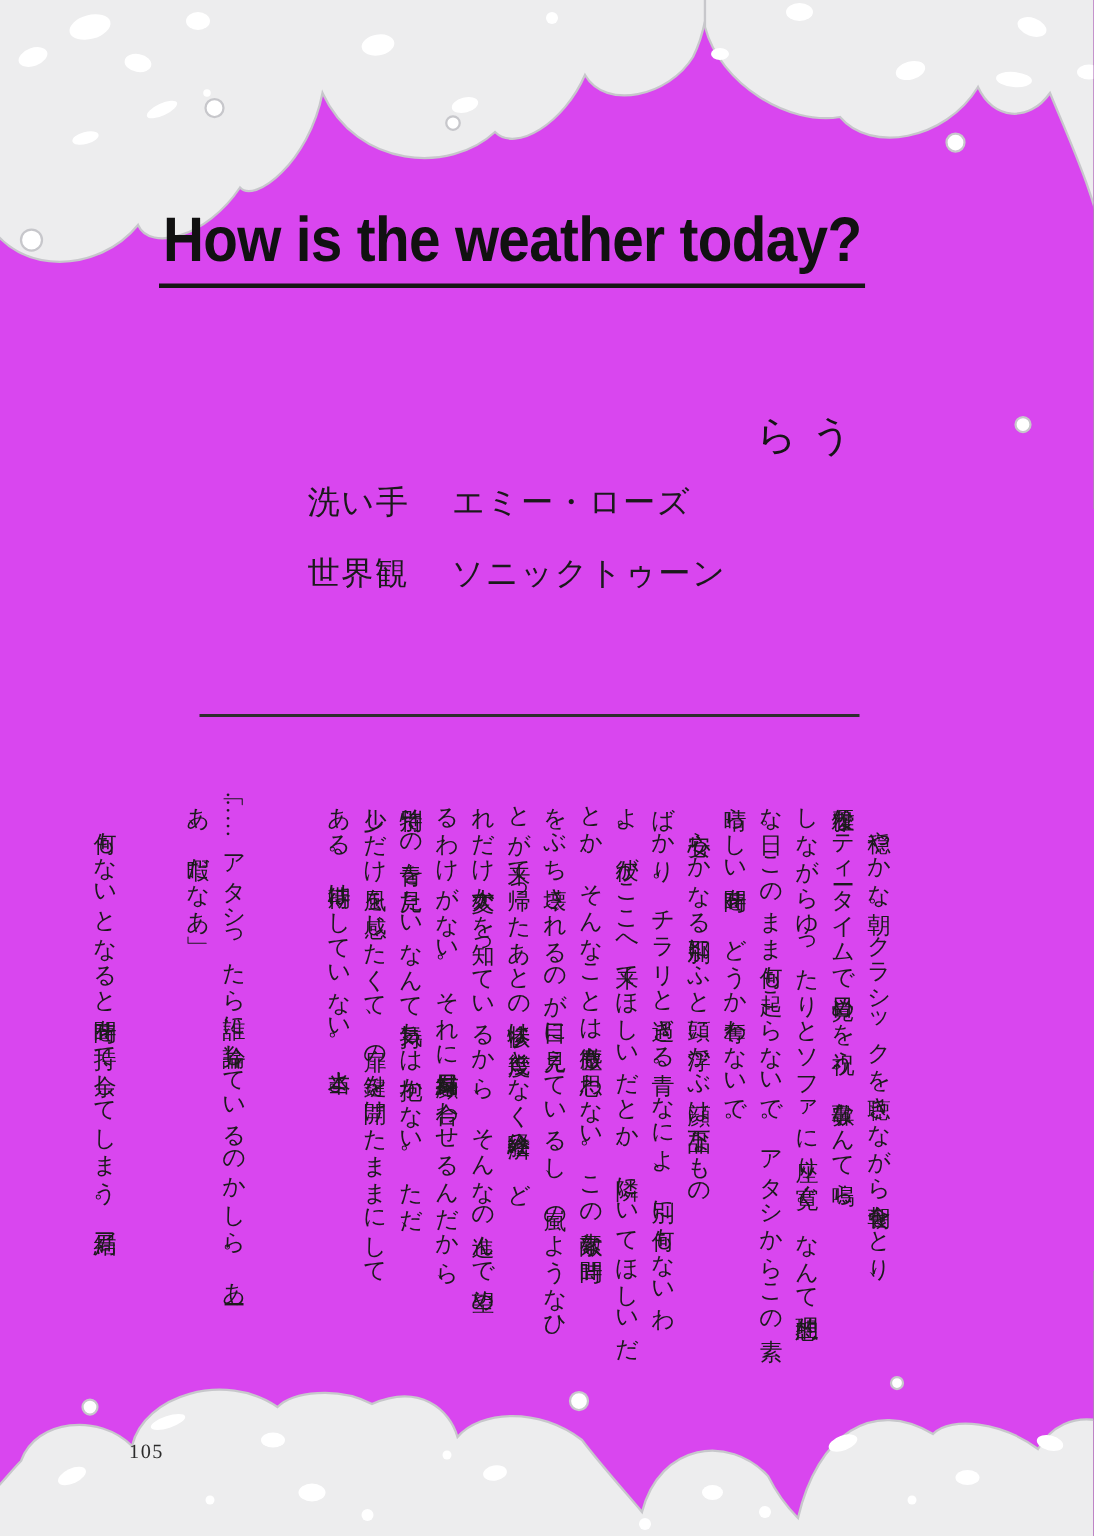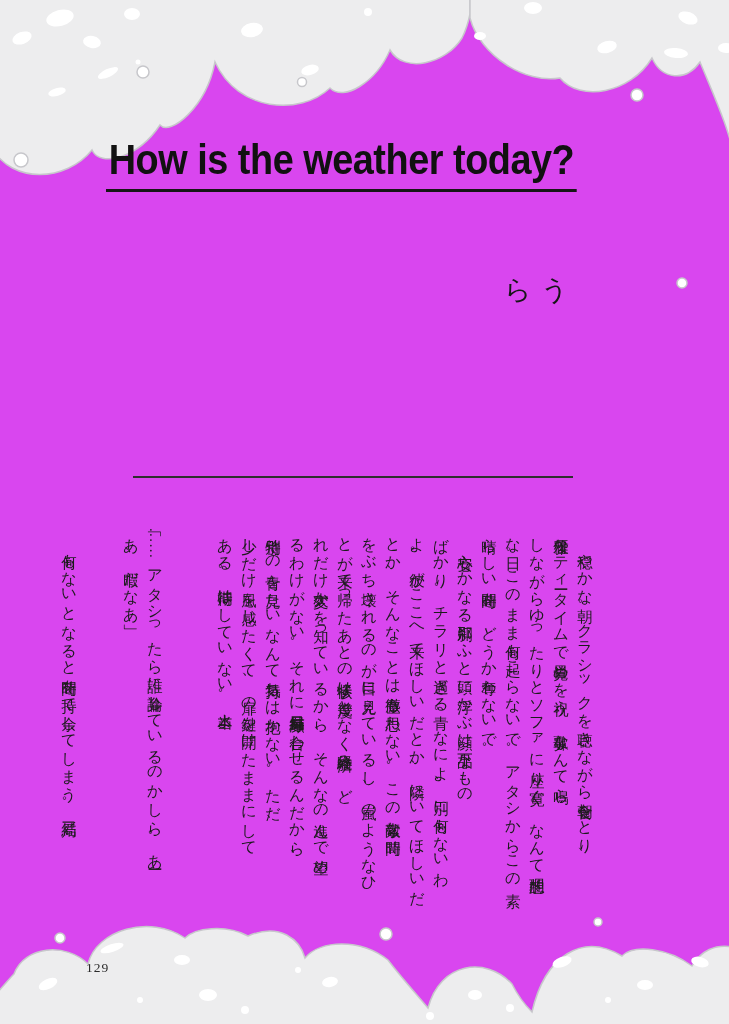--- a/index.html
+++ b/index.html
@@ -107,20 +107,30 @@
       <ellipse cx="676" cy="53" rx="12" ry="5" transform="rotate(5 676 53)"></ellipse>
       <ellipse cx="480" cy="36" rx="6" ry="4"></ellipse>
       <ellipse cx="726" cy="48" rx="8" ry="5"></ellipse>
     </g>
   </svg>
 
   <div class="story-title">How is the weather today?</div>
 
   <div class="author">らう</div>
 
+  <div class="credits">
+    <div class="credit-row">
+      <span class="credit-role">洗い手</span>
+      <span class="credit-name">エミー・ローズ</span>
+    </div>
+    <div class="credit-row">
+      <span class="credit-role">世界観</span>
+      <span class="credit-name">ソニックトゥーン</span>
+    </div>
+  </div>
 
   <div class="divider"></div>
 
   <div class="story-body">
       <p>　穏やかな朝。クラシックを聴きながら朝食をとり、</p>
       <p>優雅なティータイムで目覚めを祝う。鼻歌なんて鳴ら</p>
       <p>しながらゆったりとソファに座り寛ぐ。なんて理想的</p>
       <p>な日。このまま何も起こらないで。アタシからこの素</p>
       <p>晴らしい時間を、どうか奪わないで。</p>
       <p>　心安らかなる刹那にふと頭に浮かぶ顔は下品なもの</p>
@@ -134,21 +144,21 @@
       <p>特別その青を見たいなんて気持ちは抱かない。ただ、</p>
       <p>少しだけ風を感じたくて、扉の鍵を開けたままにして</p>
       <p>ある。期待はしていない。本当よ。</p>
       <p></p>
       <p>「……アタシったら誰に弁論しているのかしら。あー</p>
       <p>あ、暇だなあ」</p>
       <p></p>
       <p>　何もないとなると時間を持て余してしまう。結局ア</p>
     </div>
 
-  <div class="page-number">129</div>
+  <div class="page-number">105</div>
 
   <svg class="decor bottom" width="729" height="124" viewBox="0 0 729 124">
     <g stroke-width="1.5" stroke="#c7c7cb">
       <path d="M -8 132 L -8 98
         C 2 88 8 80 14 74
         C 24 46 66 42 88 64
         C 96 30 150 14 185 38
         C 195 28 225 24 248 36
         C 280 22 300 40 305 58
         C 320 40 360 38 388 60

